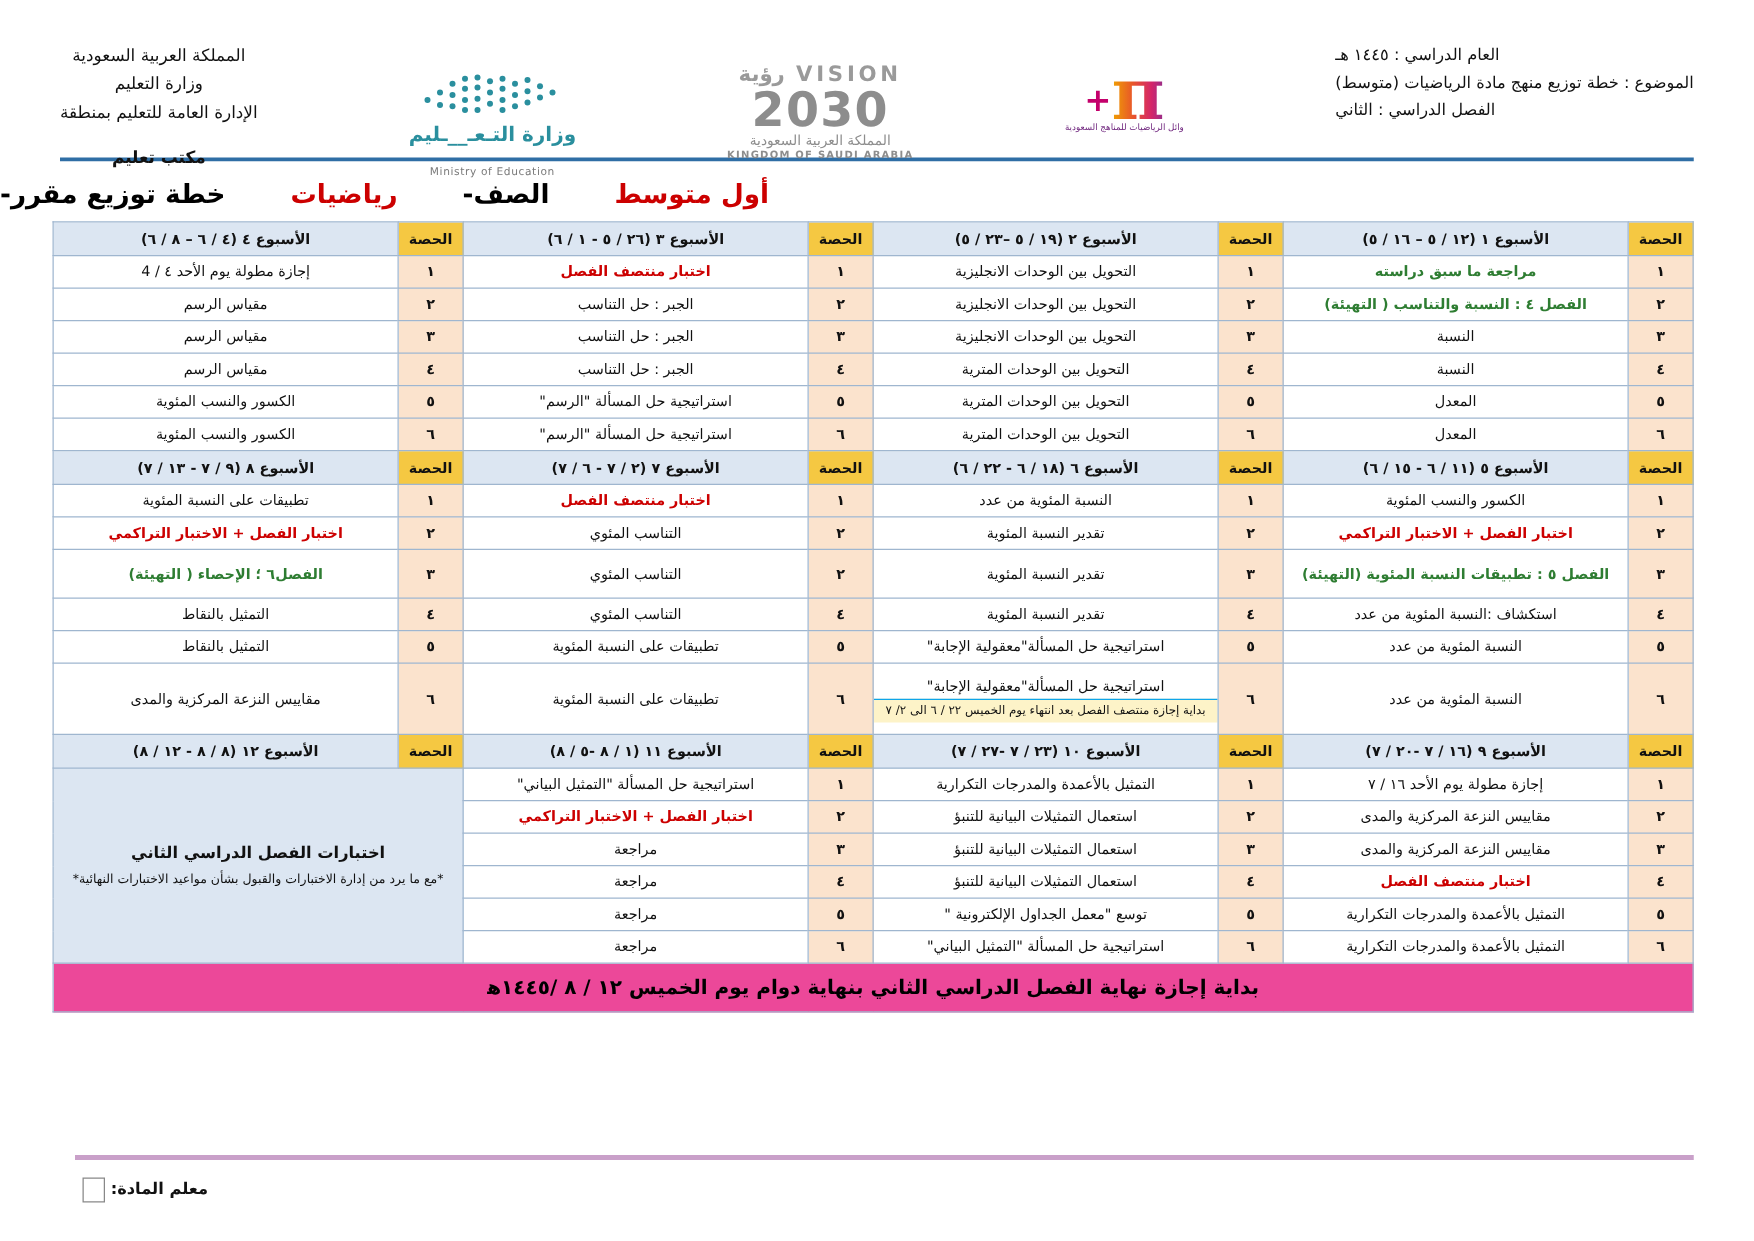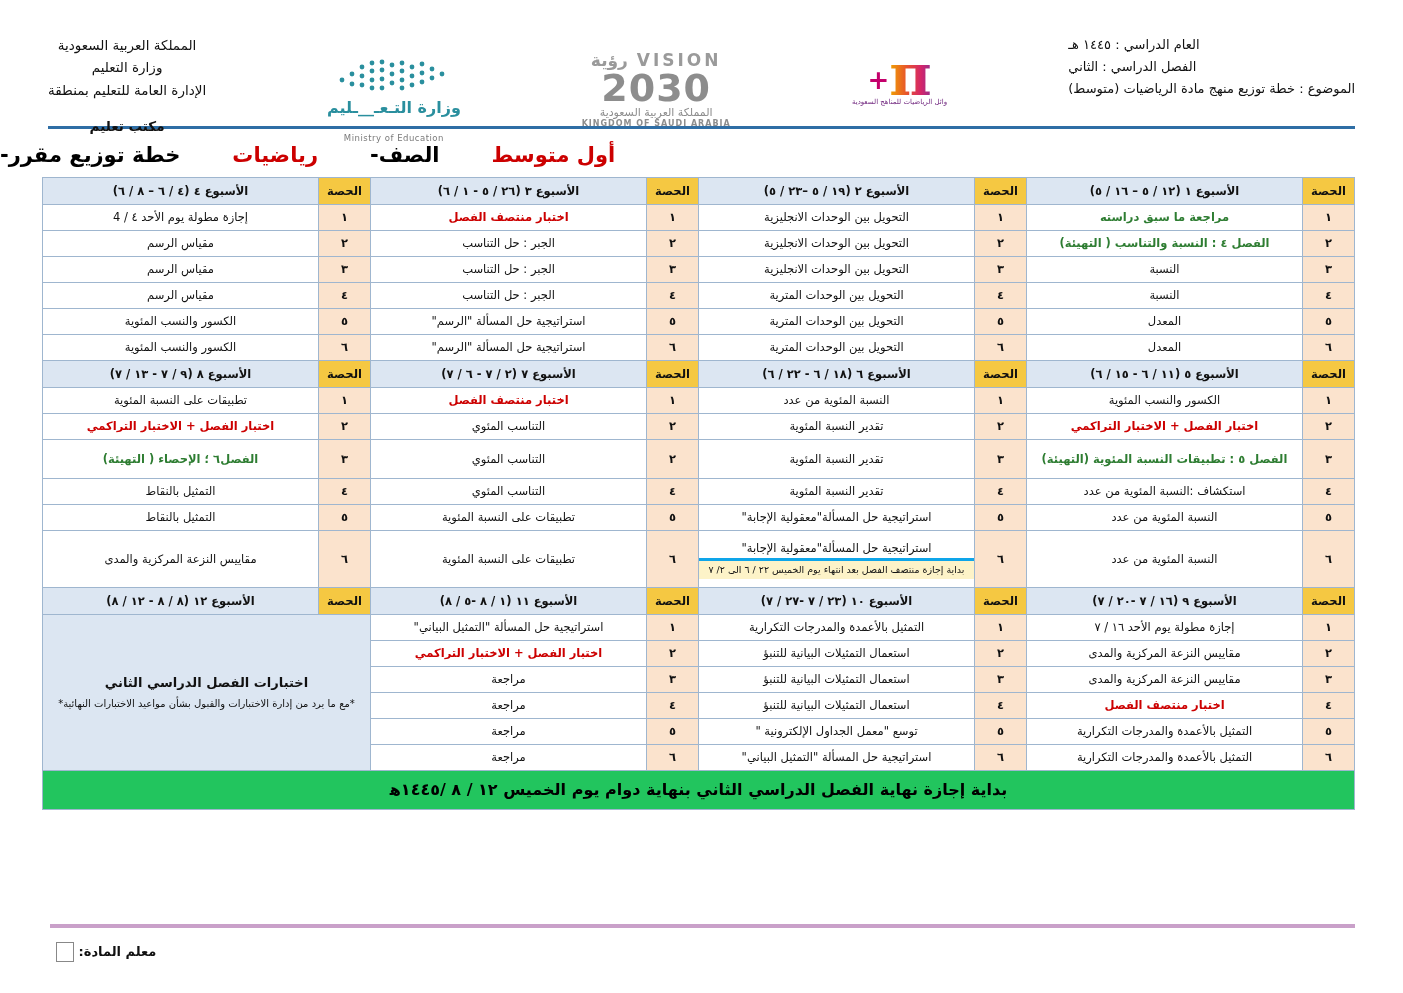--- a/index.html
+++ b/index.html
@@ -73,26 +73,26 @@
   }
   .wk-head td.hcell{background:#f5c842;}
   .num{background:#fbe3cd;width:52px;font-weight:bold;}
   .lesson{background:#ffffff;}
   .red{color:#cc0000;font-weight:bold;}
   .green{color:#2e7d32;font-weight:bold;}
   .hol{background:#fdf3c8;font-size:9.5px;line-height:1.3;color:#111;}
   .exams-cell{font-weight:bold;font-size:13px;line-height:1.6;}
   .exams-cell .sub{font-size:10px;font-weight:normal;display:block;margin-top:3px;}
   .footer-band td{
-    background:#22c55e;font-weight:bold;font-size:16px;height:34px;color:#000;
+    background:#ec4899;font-weight:bold;font-size:16px;height:34px;color:#000;
     border:1px solid #9fb6cf;
   }
 
   
-  .bottom{position:absolute;left:2px;right:0;bottom:26px;}
+  .bottom{position:absolute;left:12px;right:0;bottom:26px;}
   .bot-rule{height:4px;background:#c9a0c9;margin:0 48px;}
   .bot-text{
     text-align:left;padding:14px 110px 0 48px;font-size:13px;font-weight:bold;
     direction:rtl;
   }
   .sig-box{display:inline-block;width:16px;height:18px;border:1px solid #888;vertical-align:middle;margin-left:6px;}
 </style>
 </head>
 <body>
 
@@ -155,22 +155,22 @@
 
     <div class="hdr-logo">
       <div class="pi-badge">
         <span class="pi-sym">π</span><span class="pi-plus">+</span>
         <div class="pi-cap">وائل الرياضيات للمناهج السعودية</div>
       </div>
     </div>
 
     <div class="hdr-left">
       <div>العام الدراسي : ١٤٤٥ هـ</div>
+      <div>الموضوع : خطة توزيع منهج مادة الرياضيات (متوسط)</div>
       <div>الفصل الدراسي :  الثاني</div>
-      <div>الموضوع : خطة توزيع منهج مادة الرياضيات (متوسط)</div>
     </div>
   </div>
 
   <div class="rule"></div>
 
   <div class="title-row">
     <span class="t-black">خطة توزيع مقرر-</span>
     <span class="t-red">رياضيات</span>
     <span class="t-black">الصف-</span>
     <span class="t-red">أول متوسط</span>
@@ -322,21 +322,21 @@
       <td class="lesson">تطبيقات على النسبة المئوية</td>
       <td class="num">٥</td>
       <td class="lesson">التمثيل بالنقاط</td>
     </tr>
     <tr>
       <td class="num">٦</td>
       <td class="lesson" style="height:52px">النسبة المئوية من عدد</td>
       <td class="num">٦</td>
       <td style="padding:0">
         <div style="padding:2px 3px;">استراتيجية حل المسألة"معقولية الإجابة"</div>
-        <div class="hol" style="border-top:3px solid #0ea5e9;padding:3px 4px;">بداية إجازة منتصف الفصل بعد انتهاء يوم الخميس ٢٢ / ٦ الى ٢/ ٧</div>
+        <div class="hol" style="border-top:1px solid #0ea5e9;padding:3px 4px;">بداية إجازة منتصف الفصل بعد انتهاء يوم الخميس ٢٢ / ٦ الى ٢/ ٧</div>
       </td>
       <td class="num">٦</td>
       <td class="lesson">تطبيقات على النسبة المئوية</td>
       <td class="num">٦</td>
       <td class="lesson">مقاييس النزعة المركزية والمدى</td>
     </tr>
 
     <tr class="wk-head">
       <td class="hcell">الحصة</td>
       <td>الأسبوع ٩ (١٦ / ٧ -٢٠ / ٧)</td>

